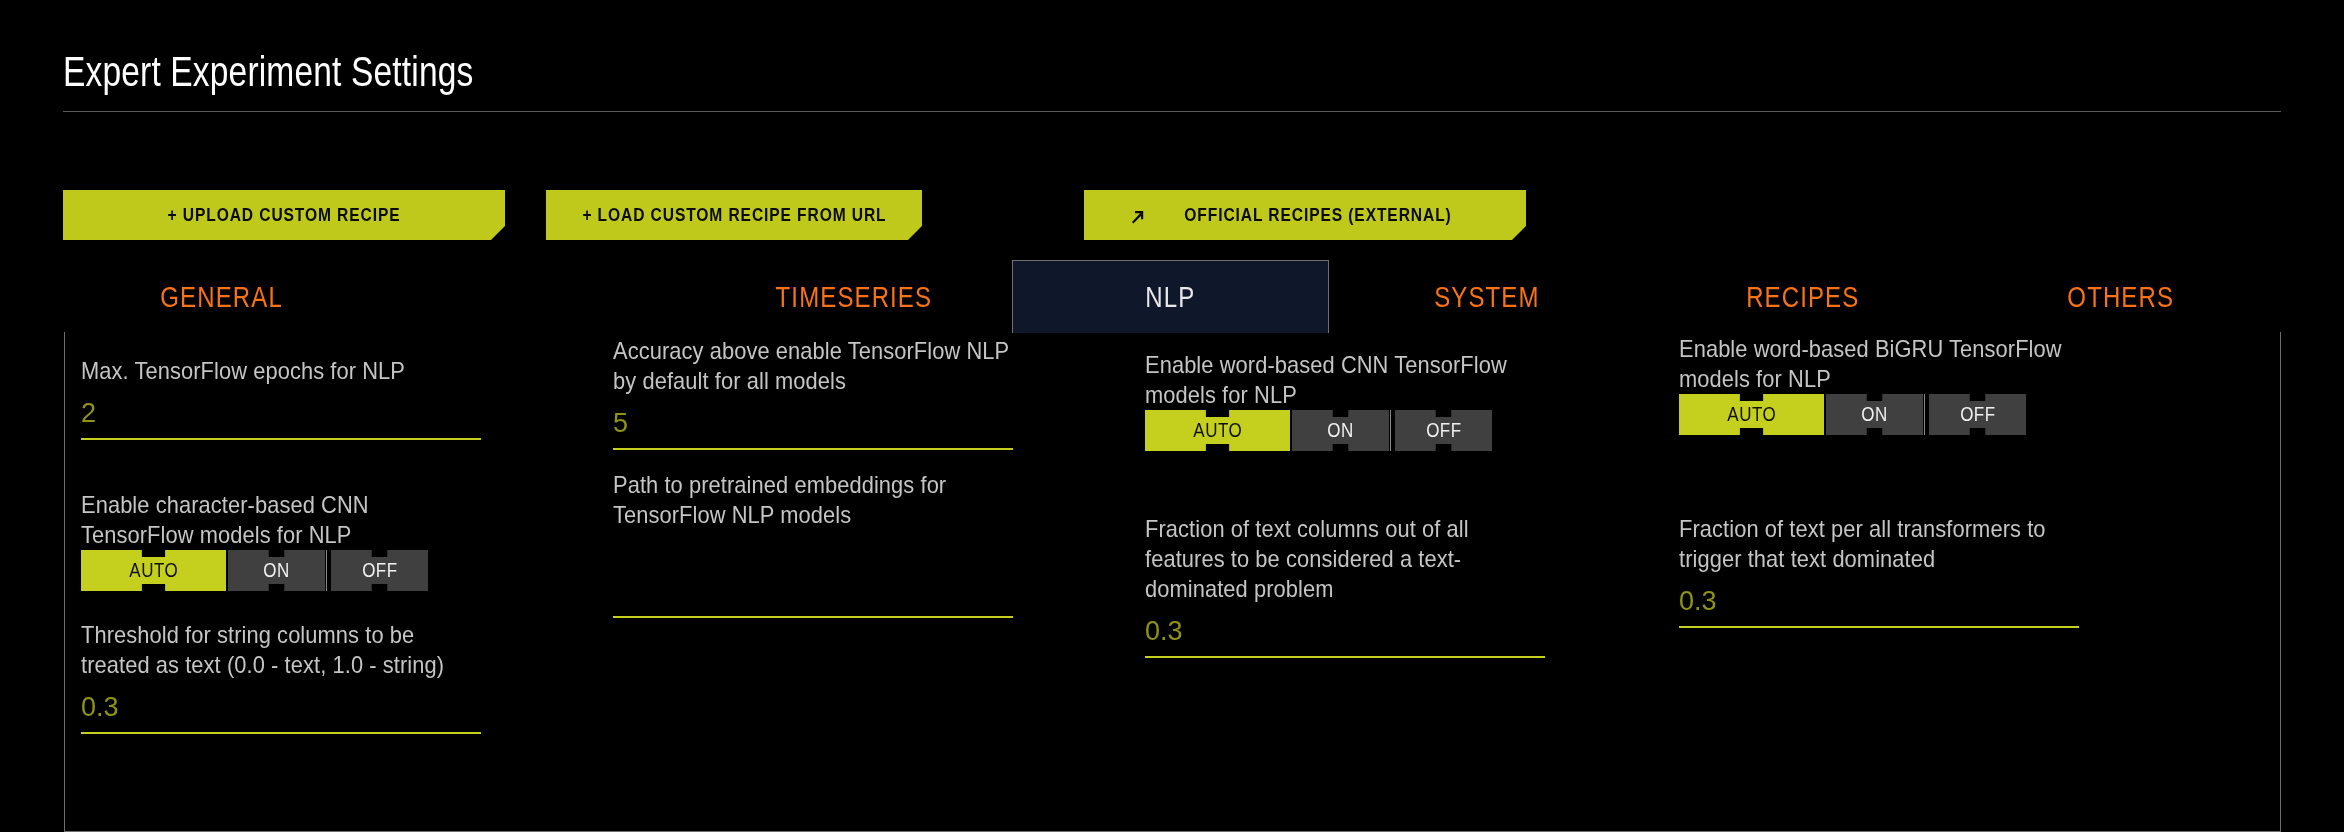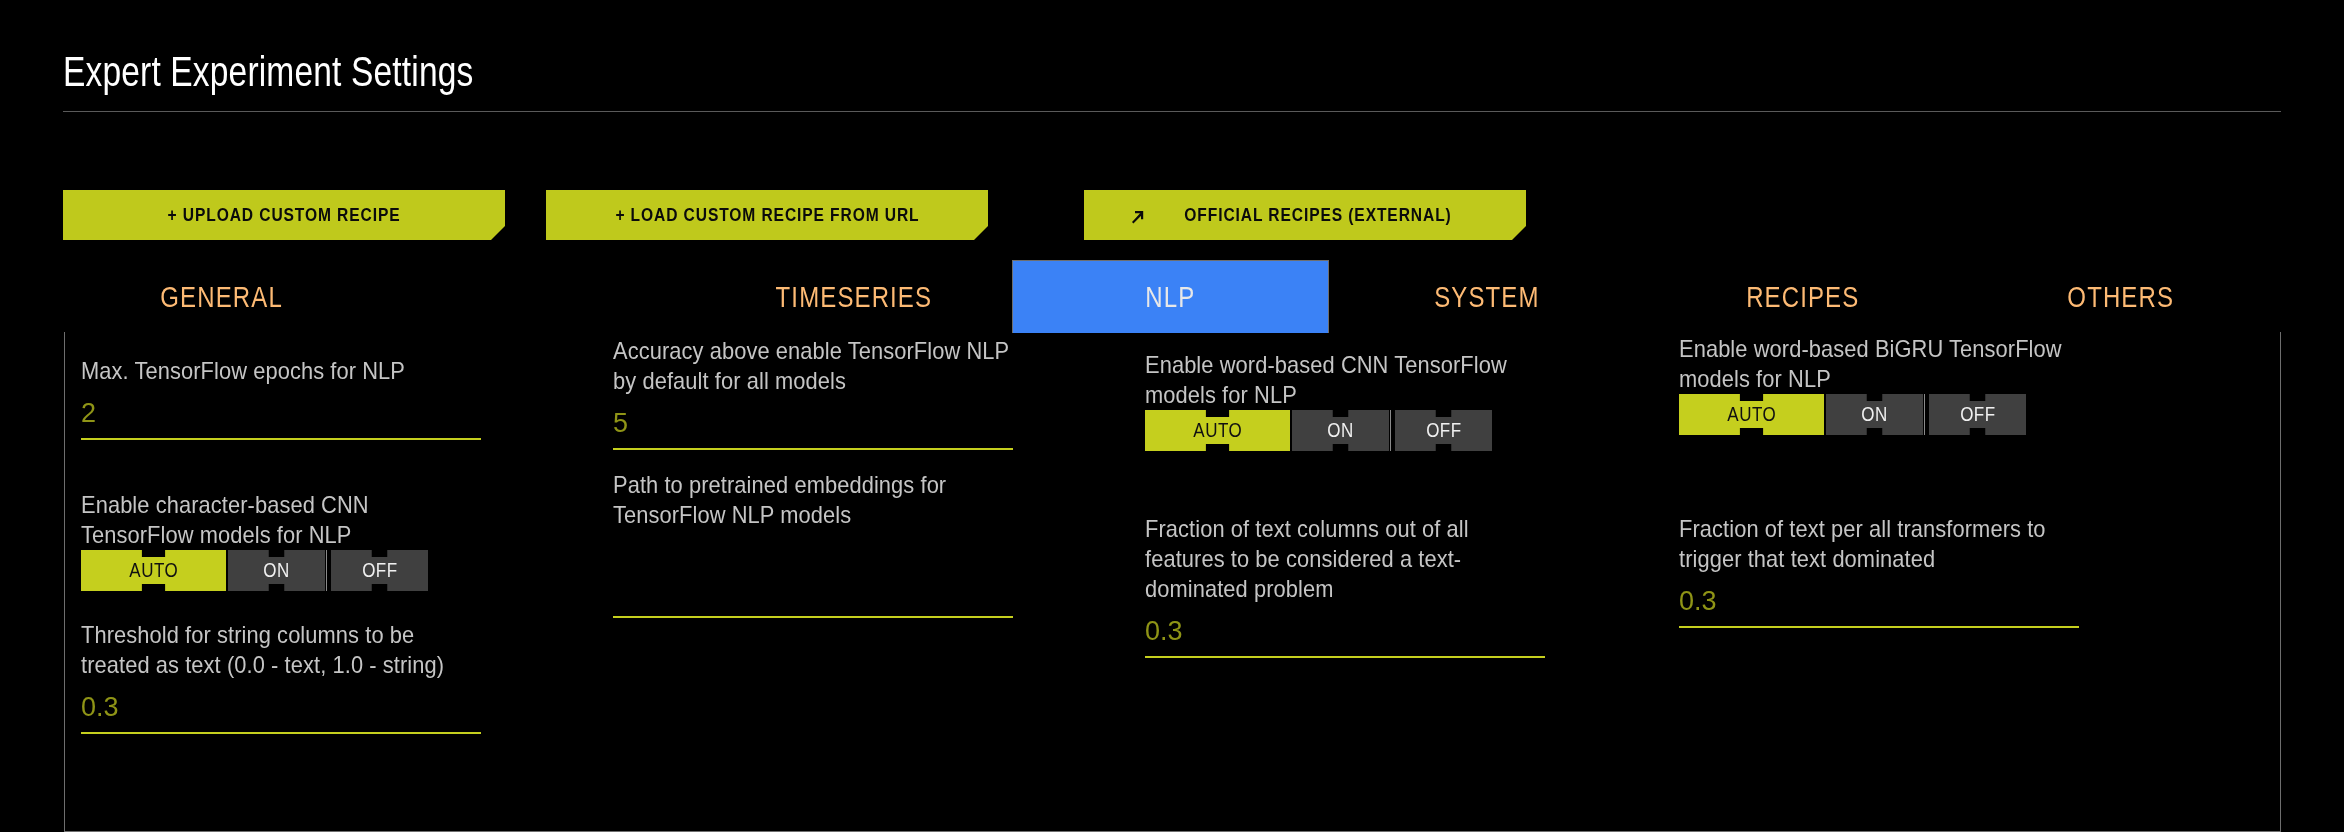--- a/index.html
+++ b/index.html
@@ -69,21 +69,21 @@
     white-space: nowrap;
     position: absolute;
     top: 0;
   }
   .action-button .btn-label {
     transform: scaleX(0.82);
     transform-origin: center center;
     display: inline-block;
   }
   #btn-upload   { left: 0px;   width: 442px; }
-  #btn-load-url { left: 483px; width: 442px; }
+  #btn-load-url { left: 483px; width: 376px; }
   #btn-official { left: 1021px; width: 442px; }
 
   .external-icon {
     display: inline-block;
     width: 17px;
     height: 17px;
     margin-right: 9px;
     position: relative;
     top: 2px;
     flex: 0 0 auto;
@@ -100,38 +100,38 @@
   .tab {
     position: absolute;
     top: 0;
     height: 73px;
     display: flex;
     align-items: center;
     justify-content: center;
     font-size: 30px;
     font-weight: 400;
     letter-spacing: 1.4px;
-    color: #fdba74;
+    color: #f97316;
     cursor: pointer;
     background: transparent;
     border: none;
     font-family: "Liberation Sans", sans-serif;
     white-space: nowrap;
   }
   .tab .tab-label {
     transform: scaleX(0.80);
     transform-origin: center center;
     display: inline-block;
   }
   .tab.active {
     color: #e8e8e8;
     border-top: 1px solid #6e6e6e;
     border-left: 1px solid #6e6e6e;
     border-right: 1px solid #6e6e6e;
-    background: #3b82f6;
+    background: #0f172a;
     z-index: 3;
   }
   #tab-underline {
     position: absolute;
     left: 64px;
     top: 332px;
     width: 2217px;
     height: 1px;
     background: #6e6e6e;
     z-index: 1;

